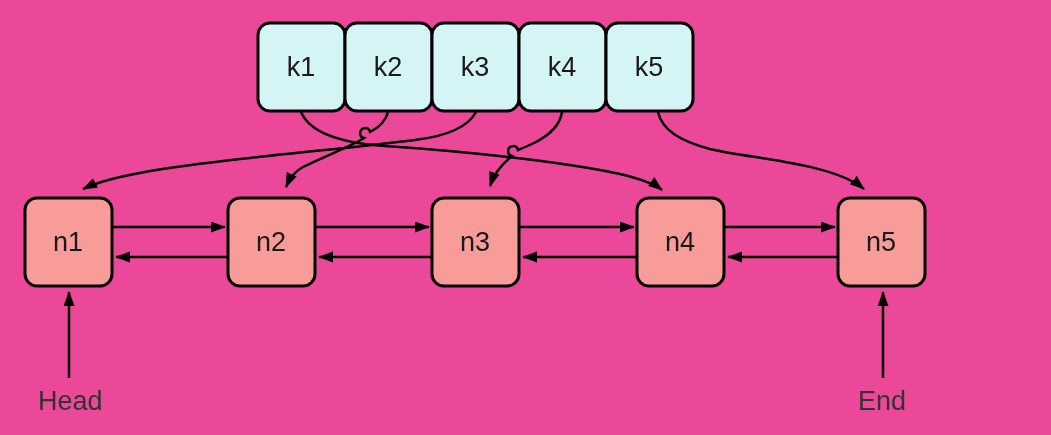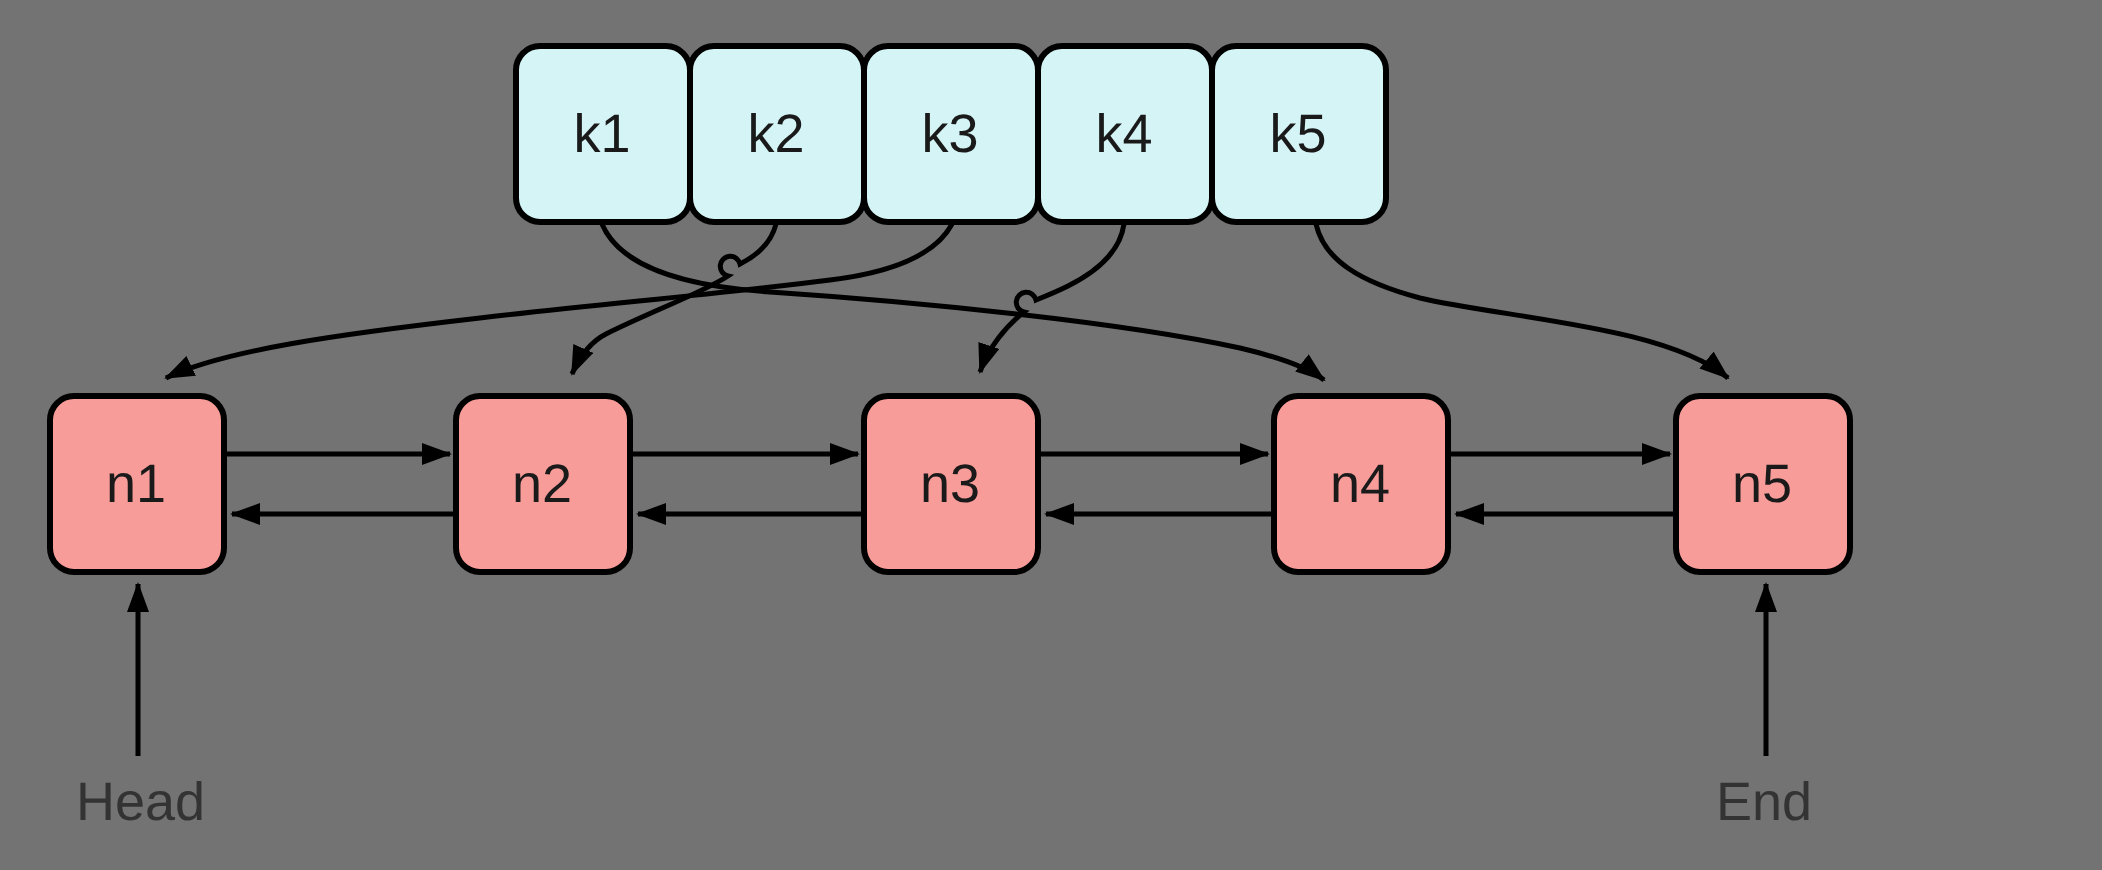--- a/index.html
+++ b/index.html
@@ -5,21 +5,21 @@
   html, body {
     margin: 0;
     padding: 0;
     background: #ffffff;
     font-family: "Liberation Sans", sans-serif;
   }
   .canvas {
     position: relative;
     width: 1051px;
     height: 435px;
-    background: #737373;
+    background: #ec4899;
     overflow: hidden;
   }
   svg { display: block; }
   .box-rect {
     stroke: #000000;
     stroke-width: 3;
   }
   .box-label {
     font-family: "Liberation Sans", sans-serif;
     font-size: 27px;

